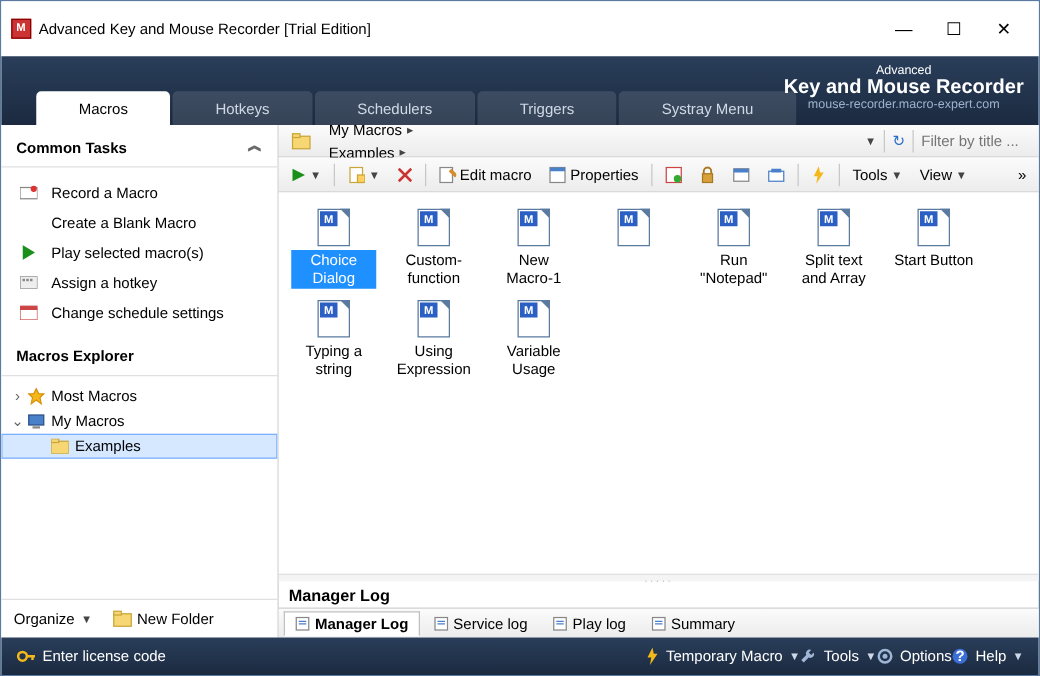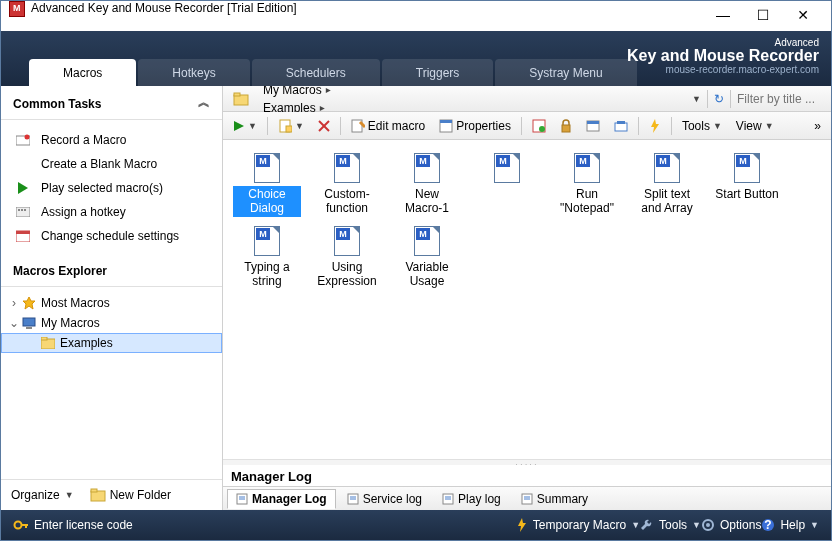--- a/index.html
+++ b/index.html
@@ -1,27 +1,27 @@
 <!DOCTYPE html>
 <html><head>
 <meta charset="utf-8">
 <style>
 * { box-sizing: border-box; margin: 0; padding: 0; font-family: "Segoe UI", Tahoma, sans-serif; font-size: 12px; }
 body { width: 832px; height: 541px; background: #fff; display: flex; flex-direction: column; border: 1px solid #5a7aa0; }
-.titlebar { height: 30px; background: #fff; display: flex; align-items: flex-start; padding: 0 8px; }
+.titlebar { height: 44px; background: #fff; display: flex; align-items: center; padding: 0 8px; }
 .titlebar .app-icon { width: 16px; height: 16px; background: #c33; border: 1px solid #800; margin-right: 6px; position: relative; }
 .titlebar .app-icon::after { content: "M"; color: #fff; font-size: 9px; font-weight: bold; position: absolute; top: 1px; left: 3px; }
 .titlebar .title { flex: 1; font-size: 12px; color: #000; }
 .titlebar .win-btn { width: 40px; height: 28px; display: flex; align-items: center; justify-content: center; font-size: 14px; cursor: pointer; }
 .banner { height: 55px; background: linear-gradient(#2a3e5a, #1b2a40); display: flex; align-items: flex-end; position: relative; }
 .tabs { display: flex; margin-left: 28px; }
 .tab { padding: 7px 34px 6px; color: #cfd8e6; cursor: pointer; border-radius: 4px 4px 0 0; margin-right: 2px; }
 .tab.active { background: #fff; color: #000; font-weight: 500; }
 .tab:not(.active) { background: rgba(255,255,255,0.12); }
-.brand { position: absolute; right: 12px; top: 6px; text-align: right; color: #fff; }
+.brand { position: absolute; right: 12px; top: 6px; text-align: center; color: #fff; }
 .brand .line1 { font-size: 10px; }
 .brand .line2 { font-size: 16px; font-weight: bold; line-height: 1; }
 .brand .line3 { font-size: 10px; color: #9db2cc; }
 .body { flex: 1; display: flex; min-height: 0; }
 .sidebar { width: 222px; background: #fff; border-right: 1px solid #d0d0d0; display: flex; flex-direction: column; }
 .panel-hdr { padding: 8px 12px; font-weight: bold; font-size: 13px; border-bottom: 1px solid #e0e0e0; display: flex; justify-content: space-between; align-items: flex-end; }
 .task-list { padding: 8px 0; }
 .task { display: flex; align-items: center; padding: 5px 14px; cursor: pointer; }
 .task .ti { width: 16px; height: 14px; margin-right: 10px; display: inline-flex; align-items: center; justify-content: center; }
 .tree { padding: 6px 0; flex: 1; overflow: auto; }

